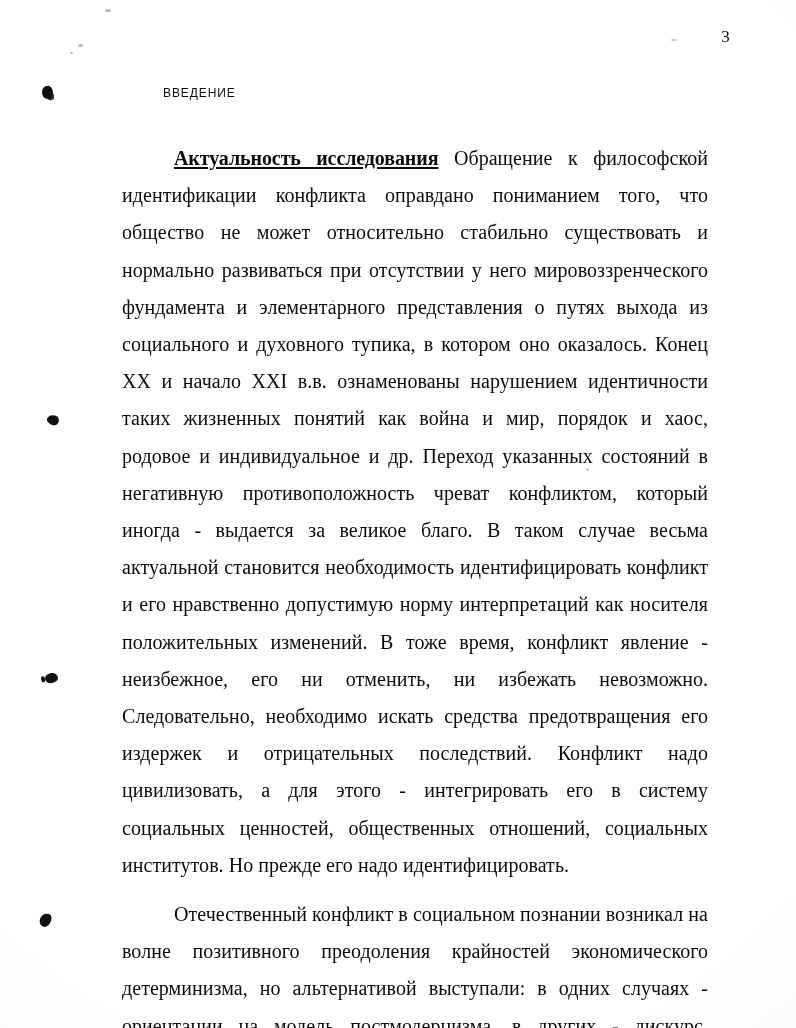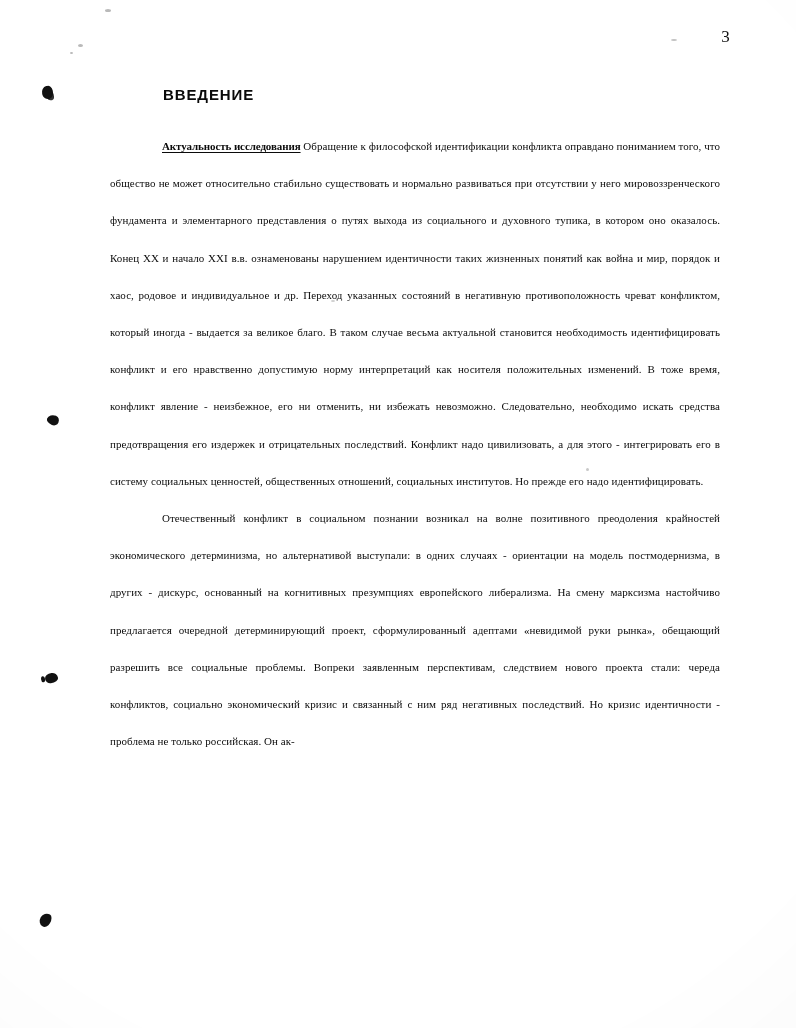--- a/index.html
+++ b/index.html
@@ -39,38 +39,38 @@
     line-height: 1;
     letter-spacing: 0.2px;
     color: #141414;
   }
 
   .section-heading {
     position: absolute;
     top: 86px;
     left: 163px;
     font-family: "Liberation Sans", "DejaVu Sans", sans-serif;
-    font-weight: 700;
-    font-size: 15px;
+    font-weight: 400;
+    font-size: 12px;
     letter-spacing: 0.9px;
     color: #0a0a0a;
   }
 
   .body-block {
     position: absolute;
     top: 128px;
     left: 110px;
     width: 610px;
   }
 
   .para {
-    margin: 0;
+    margin: 12px;
     text-align: justify;
     text-justify: inter-word;
-    font-size: 11px;
+    font-size: 20px;
     line-height: 37.2px;
     letter-spacing: 0.05px;
     text-indent: 52px;
     hyphens: none;
   }
 
   .para + .para {
     margin-top: 0;
   }
 

